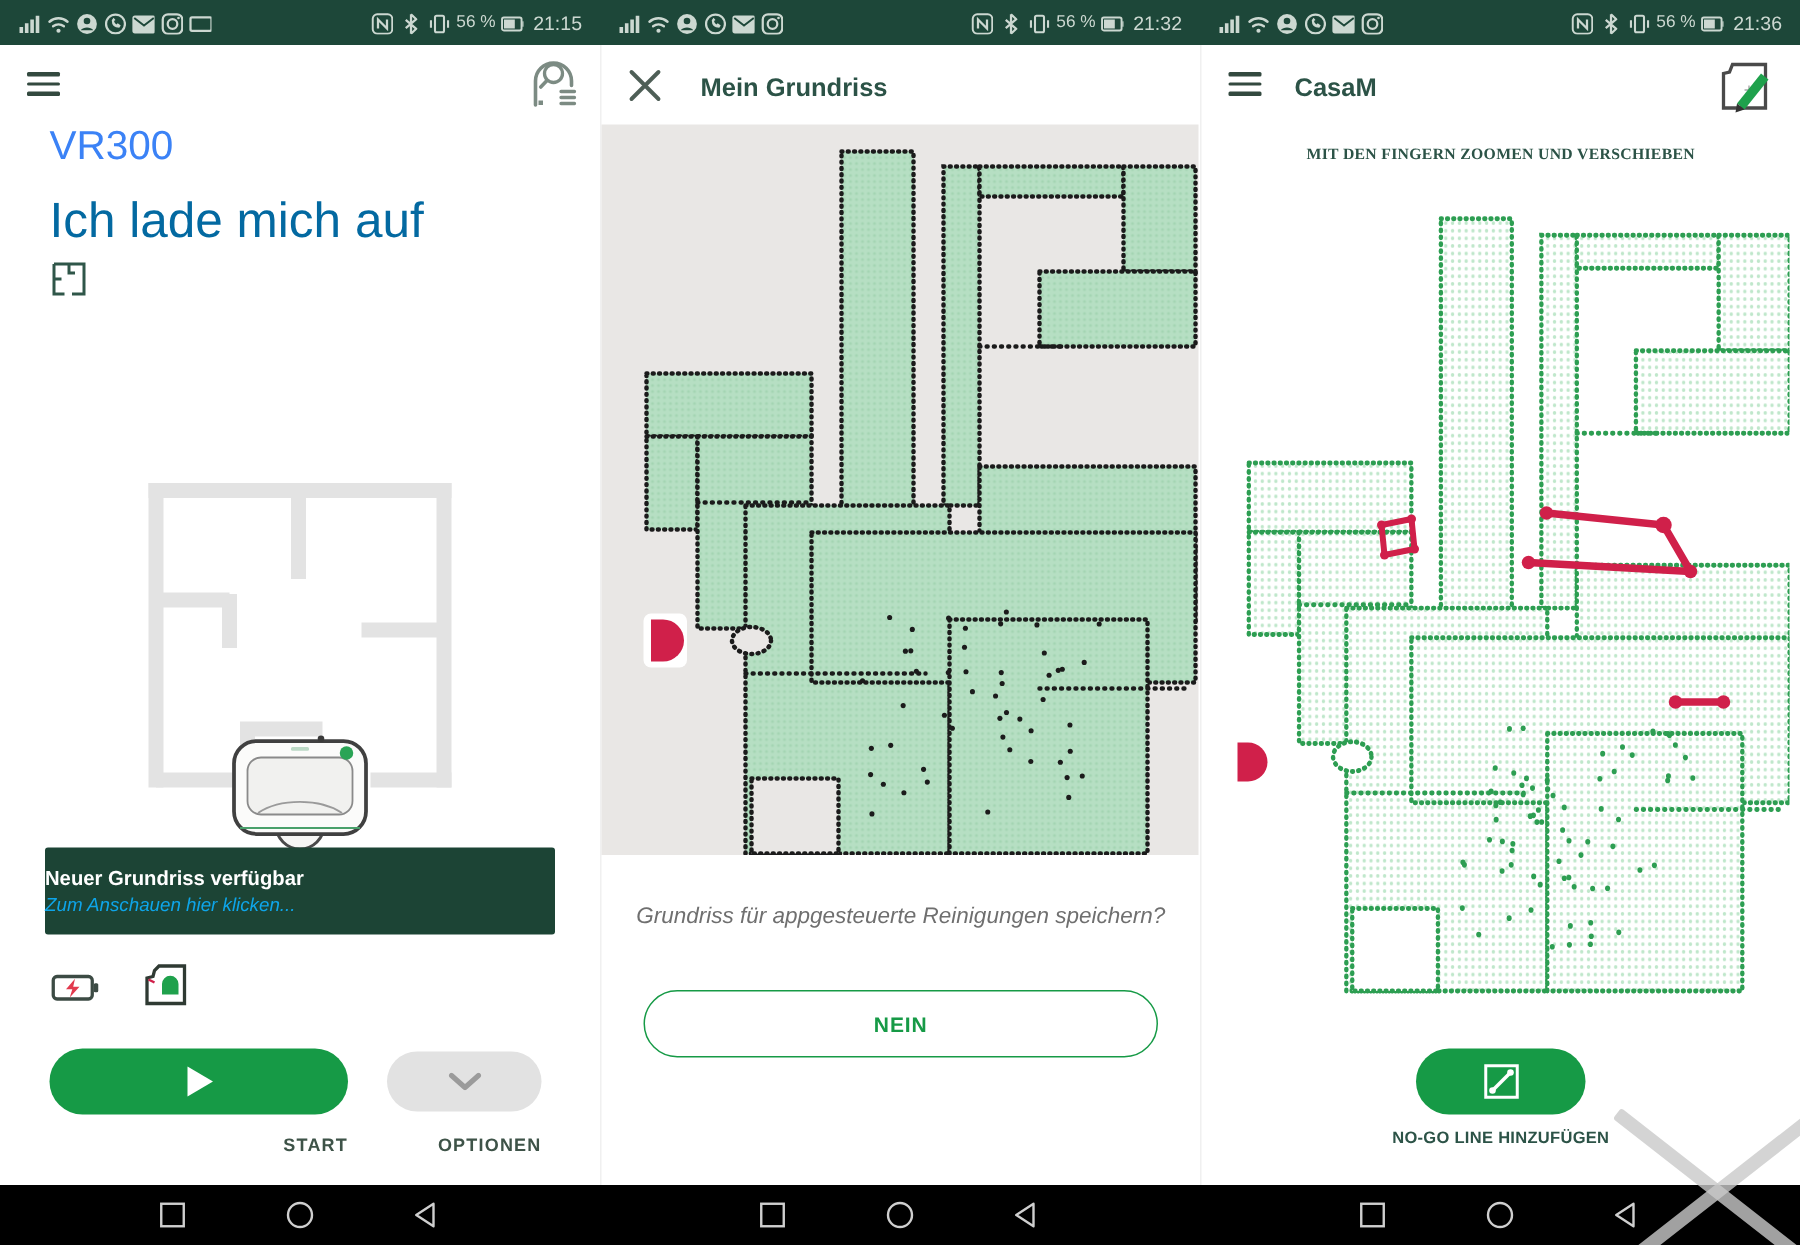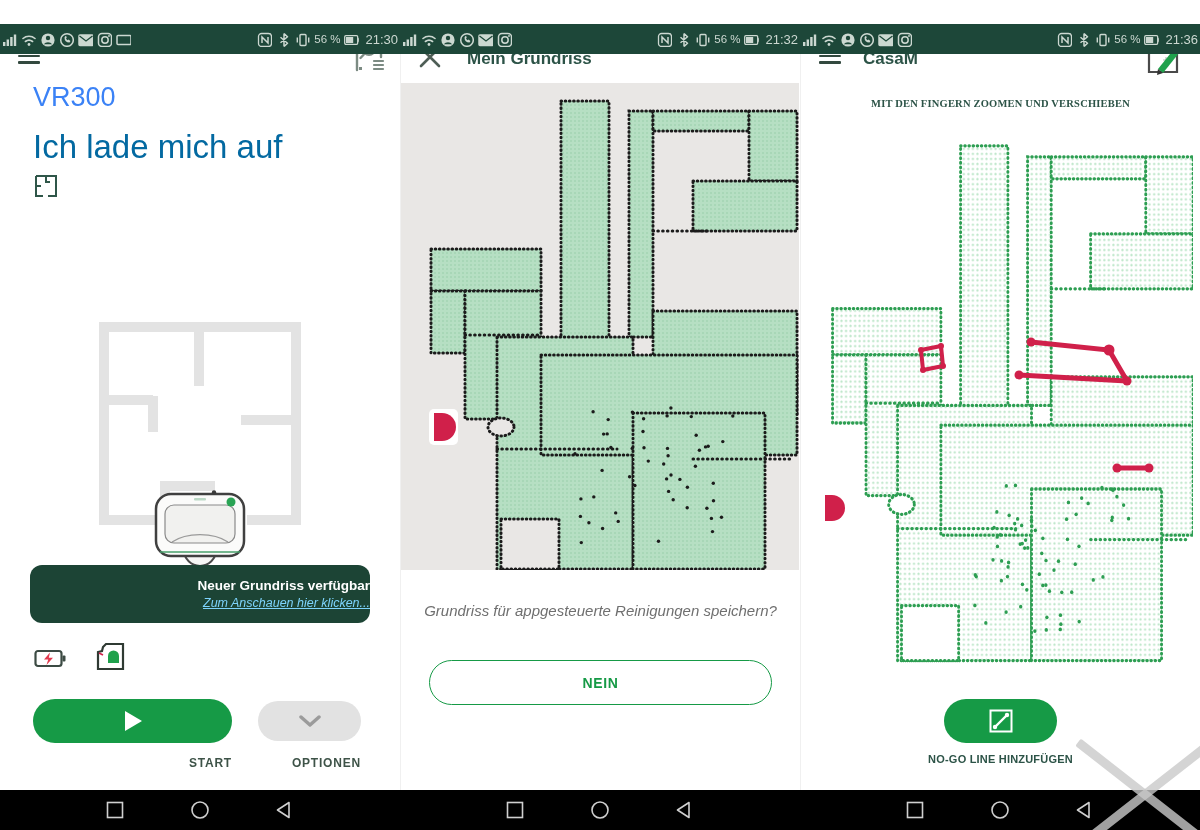--- a/index.html
+++ b/index.html
@@ -1,21 +1,21 @@
 <!DOCTYPE html>
 <html><head>
 <meta charset="utf-8">
 <style>
   * { margin:0; padding:0; box-sizing:border-box; }
   html,body { width:1200px; height:830px; overflow:hidden; }
   body { font-family:"Liberation Sans","DejaVu Sans",sans-serif; background:#fff; position:relative; }
 
   
   .statusbar { position:absolute; top:0; height:30px; width:400px; background:#1d4739;
-    display:flex; align-items:center; justify-content:space-between; padding:0 2px; z-index:5;margin-top:24px; }
+    display:flex; align-items:center; justify-content:space-between; padding:0 12px; z-index:5; }
   .s-left, .s-right { display:flex; align-items:center; gap:4px; }
   .s-ic { width:15px; height:15px; display:block; }
   .s-txt { color:#ccd8d1; font-size:11.5px; }
   .s-time { color:#ccd8d1; font-size:13px; margin-left:2px; }
 
   
   .panel { position:absolute; top:30px; width:400px; height:760px; background:#fff; }
   #panel-left { left:0; }
   #panel-mid { left:400px; border-left:1px solid #f0f0f0; }
   #panel-right { left:800px; border-left:1px solid #f0f0f0; }
@@ -24,23 +24,23 @@
   .hamburger span { display:block; height:2.6px; background:#33493f; border-radius:1px; margin-bottom:4px; }
 
   
   .lp-title { position:absolute; left:33px; top:52px; font-size:27px; color:#3b82f6; }
   .lp-sub   { position:absolute; left:33px; top:98px; font-size:33px; color:#0369a1; }
   .lp-plan-glyph { position:absolute; left:33px; top:143px; }
   .lp-roboticon { position:absolute; left:352px; top:8px; }
   .lp-floorplan { position:absolute; left:95px; top:288px; }
   .lp-robotimg { position:absolute; left:150px; top:460px; }
   .banner { position:absolute; left:30px; top:535px; width:340px; height:58px; background:#1c4435;
-    border-radius:12px; display:flex; flex-direction:column; align-items:flex-end; justify-content:center; gap:3px; z-index:3; cursor:pointer; }
+    border-radius:2px; display:flex; flex-direction:column; align-items:flex-start; justify-content:center; gap:3px; z-index:3; cursor:pointer; }
   .banner-title { color:#ffffff; font-size:13.5px; font-weight:bold; }
-  .banner-sub { color:#7dd3fc; font-size:12.5px; font-style:italic;text-decoration:underline; }
+  .banner-sub { color:#0ea5e9; font-size:12.5px; font-style:italic; }
   .lp-batt { position:absolute; left:34px; top:617px; }
   .lp-mapicon { position:absolute; left:96px; top:612px; }
   .pill { position:absolute; border:none; border-radius:23px; display:flex; align-items:center; justify-content:center; cursor:pointer; }
   .pill.green { background:#169a46; }
   .pill.gray { background:#e2e2e2; }
   .btn-label { position:absolute; font-size:12px; font-weight:bold; color:#3e5348; letter-spacing:.8px; text-align:right; }
 
   
   .mp-close { position:absolute; left:18px; top:16px; width:22px; height:22px; cursor:pointer; }
   .hdr-title { position:absolute; top:19px; font-size:17px; font-weight:bold; color:#2c5347; }
@@ -164,21 +164,21 @@
     <svg class="s-ic">
         <use href="#i-bt"></use>
       </svg>
     <svg class="s-ic">
         <use href="#i-vib"></use>
       </svg>
     <span class="s-txt">56 %</span>
     <svg class="s-ic">
         <use href="#i-batt"></use>
       </svg>
-    <span class="s-time">21:30</span>
+    <span class="s-time">21:15</span>
   </div>
 </div>
 <div class="statusbar" style="left:400px">
   <div class="s-left">
     <svg class="s-ic">
         <use href="#i-signal"></use>
       </svg>
     <svg class="s-ic">
         <use href="#i-wifi"></use>
       </svg>

